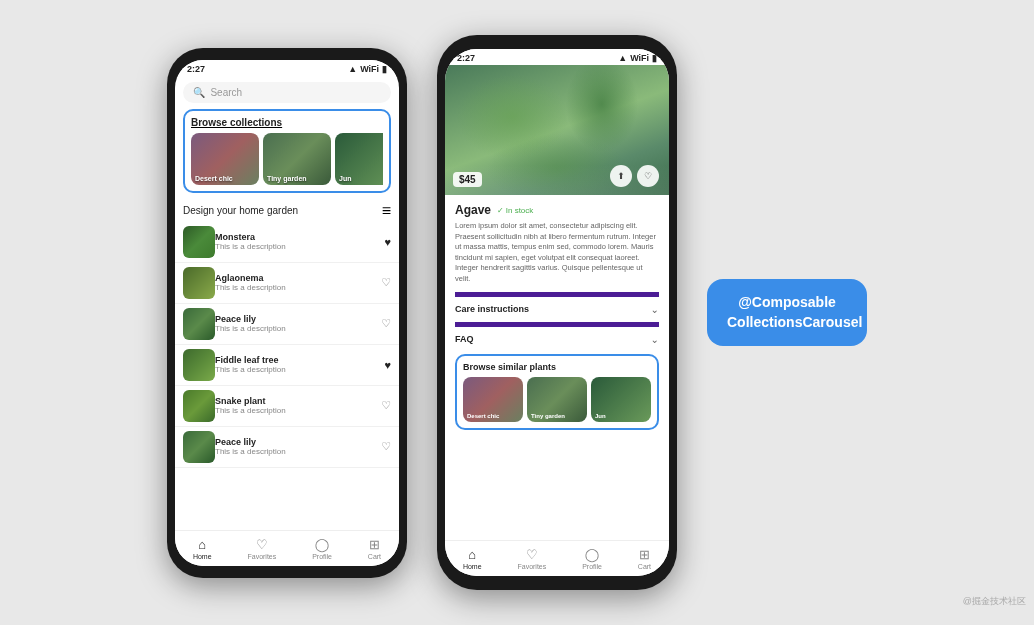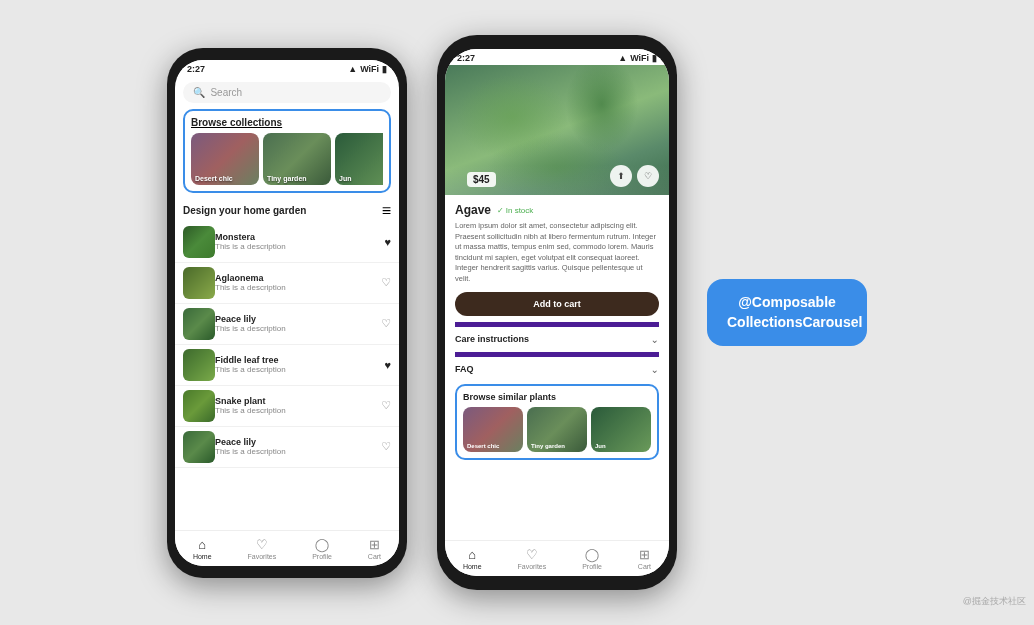--- a/index.html
+++ b/index.html
@@ -139,21 +139,21 @@
     .card-jun { background: linear-gradient(135deg, #2a5a3a, #4a7a4a, #6a9a5a); }
 
     .section-title-row {
       display: flex;
       justify-content: space-between;
       align-items: center;
       padding: 5px 8px 2px;
     }
     .section-title {
       font-size: 10px;
-      font-weight: 700;
+      font-weight: 400;
       color: #222;
     }
 
     .plant-list-item {
       display: flex;
       align-items: center;
       padding: 4px 8px;
       border-bottom: 1px solid #f0f0f0;
     }
     .plant-thumb {
@@ -221,21 +221,21 @@
     }
     .hero-overlay {
       position: absolute;
       bottom: 0; left: 0; right: 0;
       height: 30px;
       background: linear-gradient(transparent, rgba(255,255,255,0.1));
     }
     .hero-price {
       position: absolute;
       bottom: 8px;
-      left: 22px;
+      left: 8px;
       background: rgba(255,255,255,0.9);
       border-radius: 4px;
       padding: 2px 6px;
       font-size: 10px;
       font-weight: 700;
       color: #222;
     }
     .hero-actions {
       position: absolute;
       bottom: 8px;
@@ -502,21 +502,20 @@
 
       <div class="product-content">
         <div class="product-title-row">
           <span class="product-name">Agave</span>
           <div class="in-stock">
             <span>✓</span>
             <span>In stock</span>
           </div>
         </div>
         <p class="product-desc">Lorem ipsum dolor sit amet, consectetur adipiscing elit. Praesent sollicitudin nibh at libero fermentum rutrum. Integer ut massa mattis, tempus enim sed, commodo lorem. Mauris tincidunt mi sapien, eget volutpat elit consequat laoreet. Integer hendrerit sagittis varius. Quisque pellentesque ut velit.</p>
-        <button class="add-cart-btn">Add to cart</button>
 
         
         <div class="accordion-item">
           <span class="accordion-label">Care instructions</span>
           <span class="chevron">⌄</span>
         </div>
         <div class="accordion-item">
           <span class="accordion-label">FAQ</span>
           <span class="chevron">⌄</span>
         </div>

